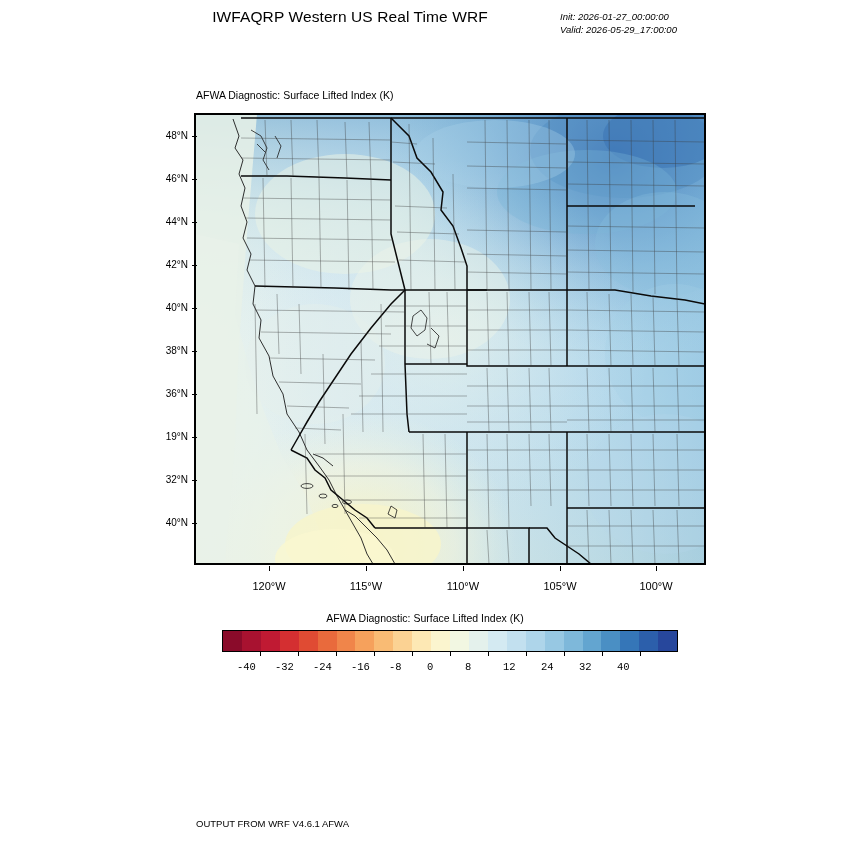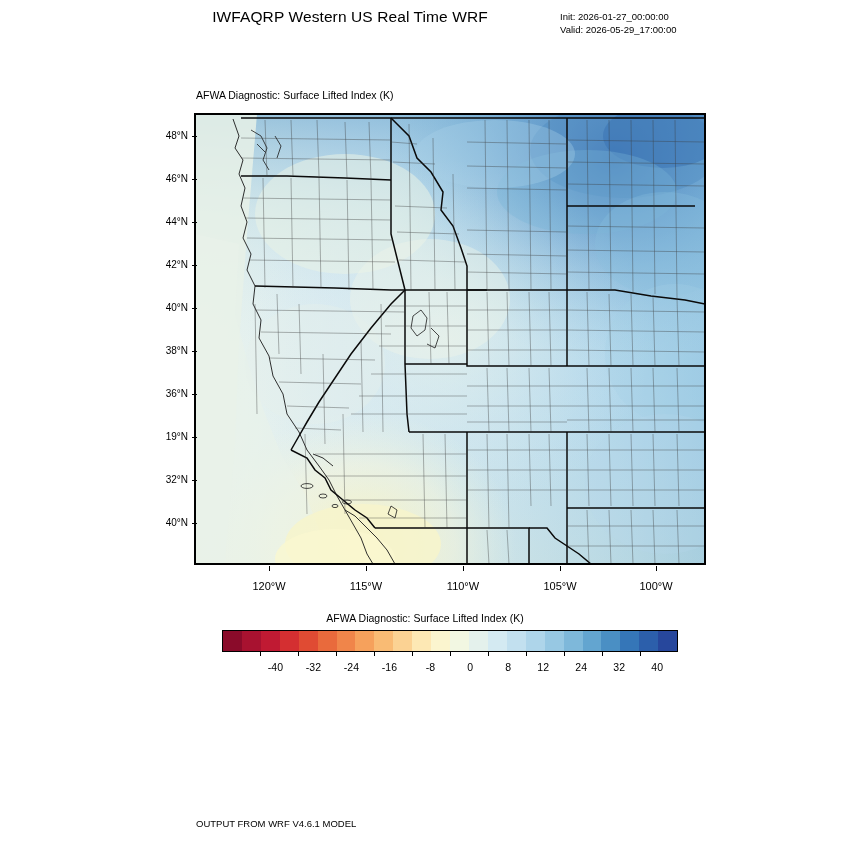--- a/index.html
+++ b/index.html
@@ -25,20 +25,21 @@
     text-align: center;
     font-size: 15.5px;
     letter-spacing: 0.1px;
   }
   #run-info {
     position: absolute;
     left: 560px;
     top: 11px;
     font-size: 9.5px;
     line-height: 12.5px;
+    font-style: italic;
   }
 
   
   #panel-title {
     position: absolute;
     left: 196px;
     top: 89px;
     font-size: 10.5px;
   }
   #map-frame {
@@ -133,22 +134,23 @@
     left: 222px;
     top: 652px;
     width: 456px;
     height: 26px;
   }
   .cbtick-label {
     position: absolute;
     top: 9px;
     width: 46px;
     margin-left: -23px;
-    text-align: right;
+    text-align: left;
     font-size: 10.5px;
+    font-family: Liberation Mono, monospace;
   }
   .cbtick-mark {
     position: absolute;
     top: 0;
     width: 1px;
     height: 4px;
     background: #000;
   }
 
   
@@ -533,14 +535,14 @@
     <div class="cbtick-label" style="left:304px;">12</div>
   <div class="cbtick-mark" style="left:342px;"></div>
     <div class="cbtick-label" style="left:342px;">24</div>
   <div class="cbtick-mark" style="left:380px;"></div>
     <div class="cbtick-label" style="left:380px;">32</div>
   <div class="cbtick-mark" style="left:418px;"></div>
     <div class="cbtick-label" style="left:418px;">40</div>
 </div>
 
 <div id="footer">
-  <div>OUTPUT FROM WRF V4.6.1 MODEL</div>
+  <div>OUTPUT FROM WRF V4.6.1 AFWA</div>
 </div>
 
 </body></html>

